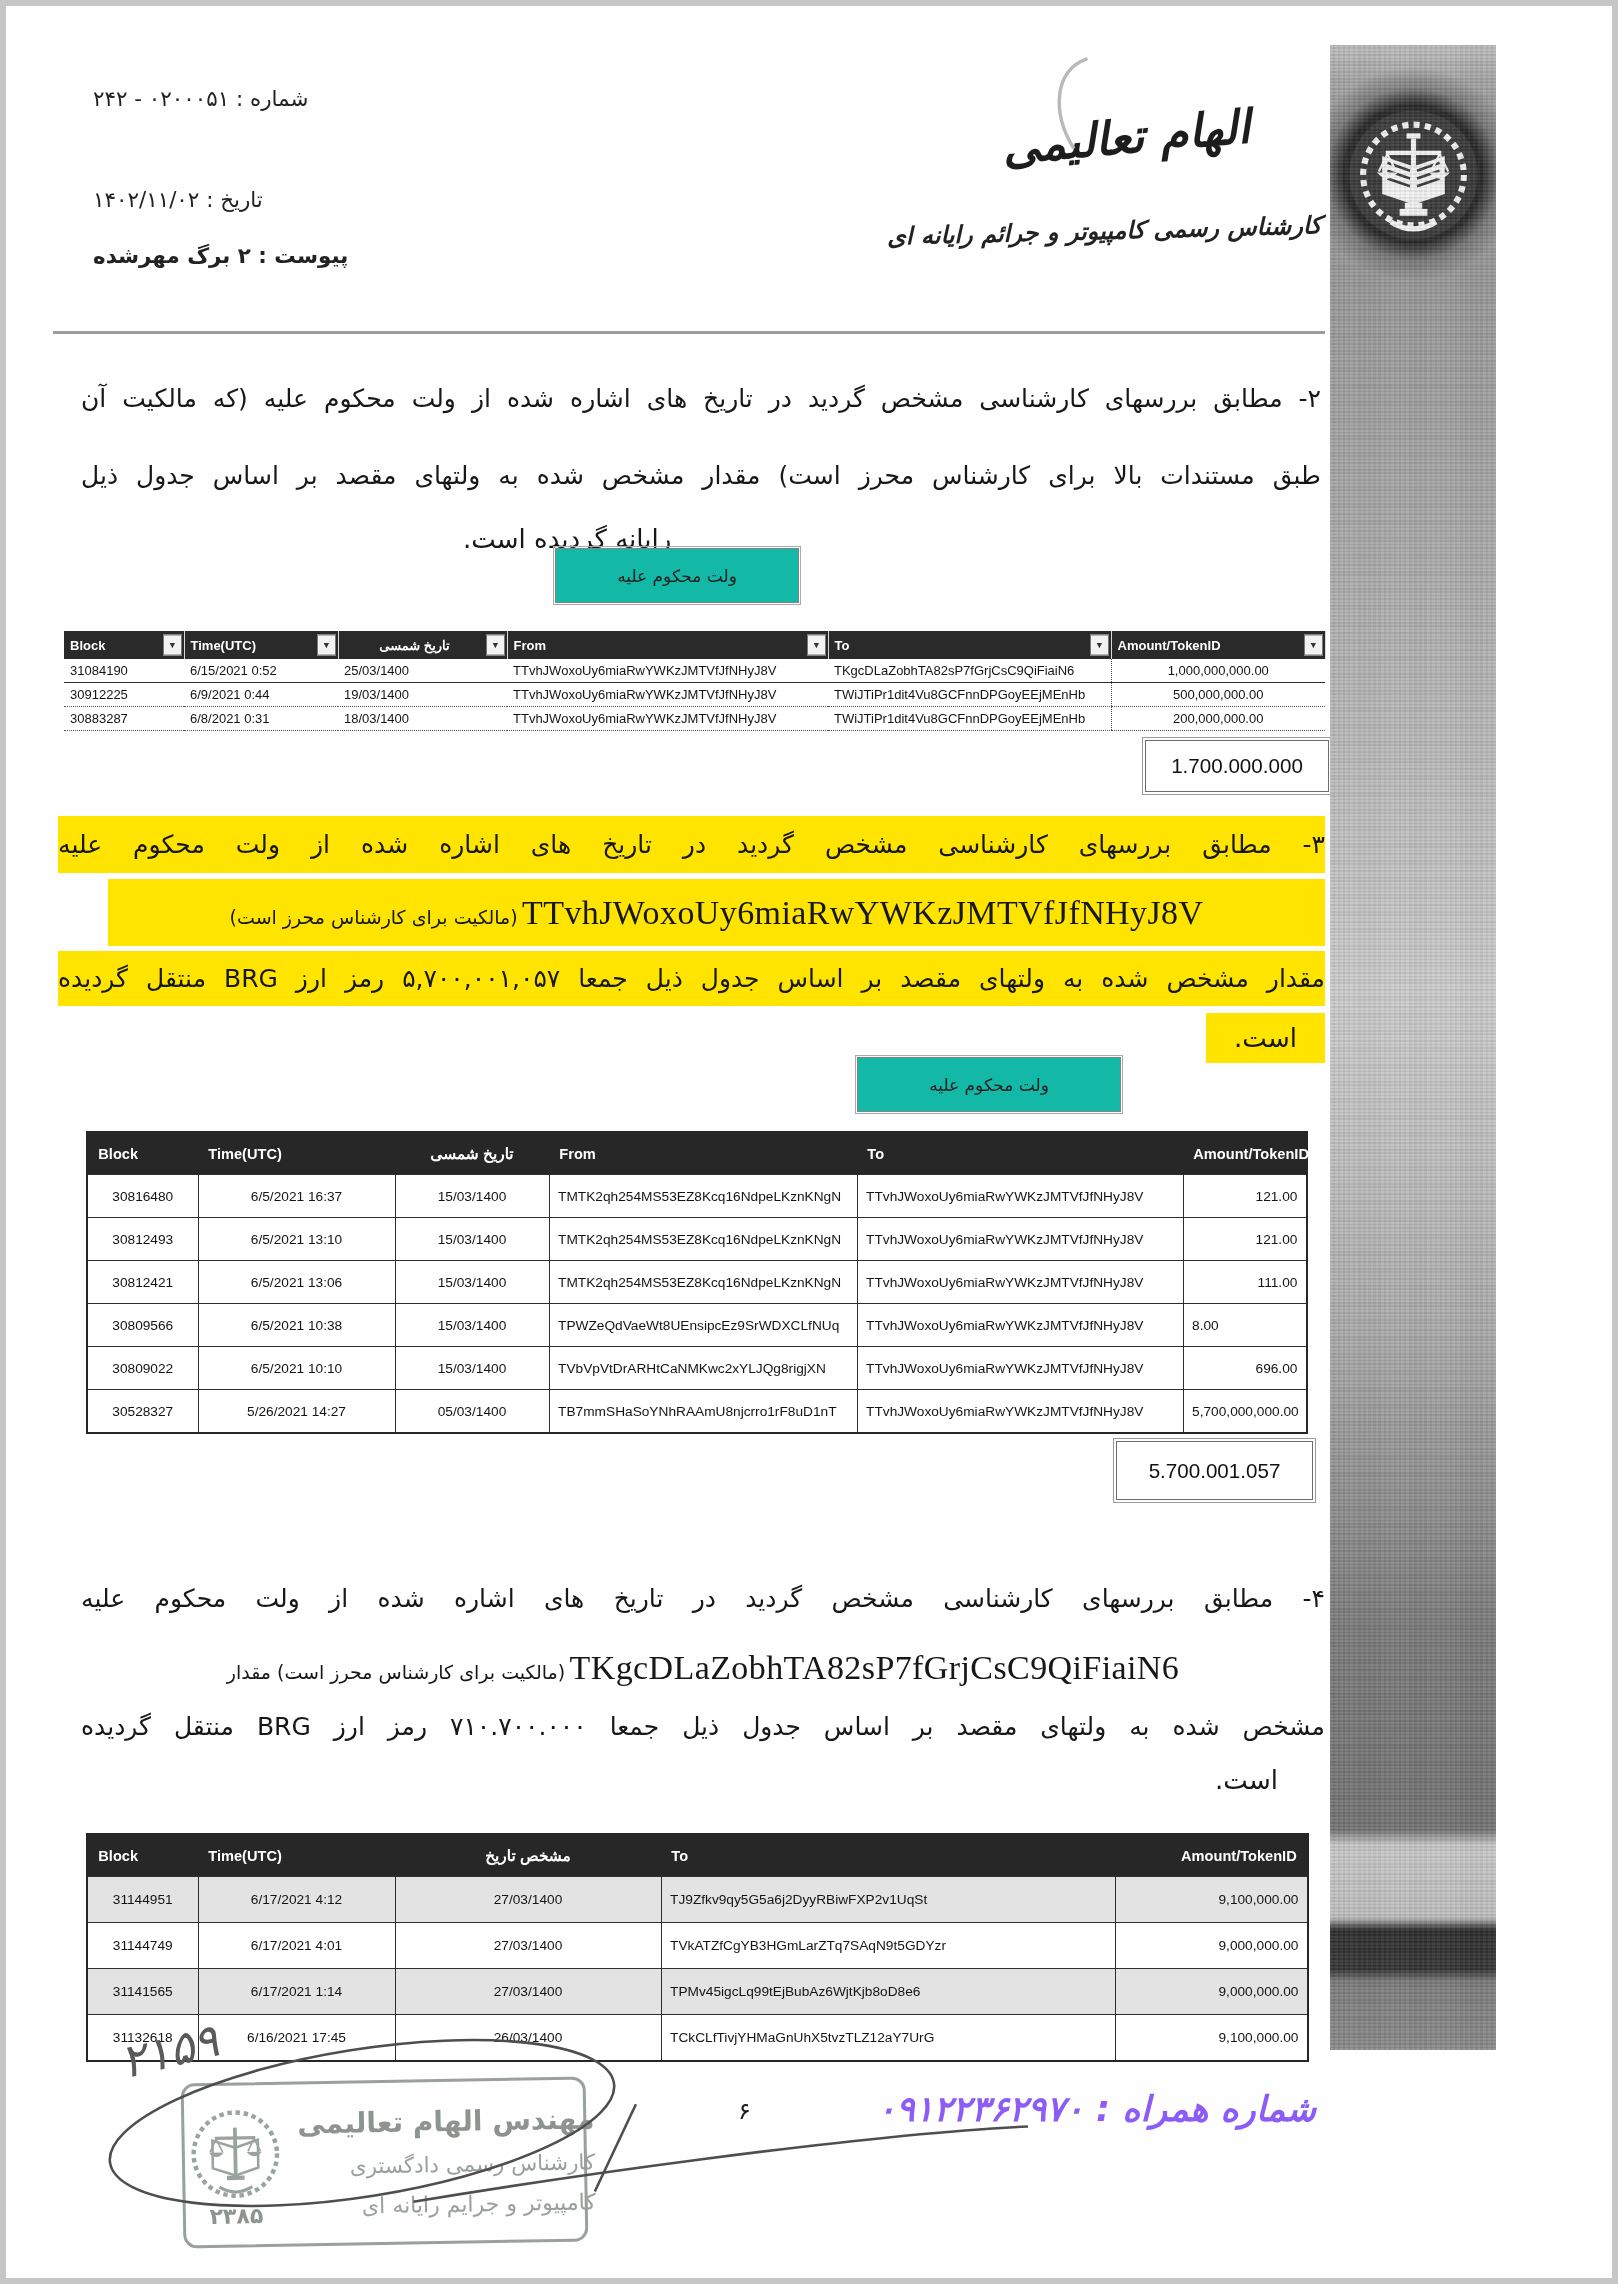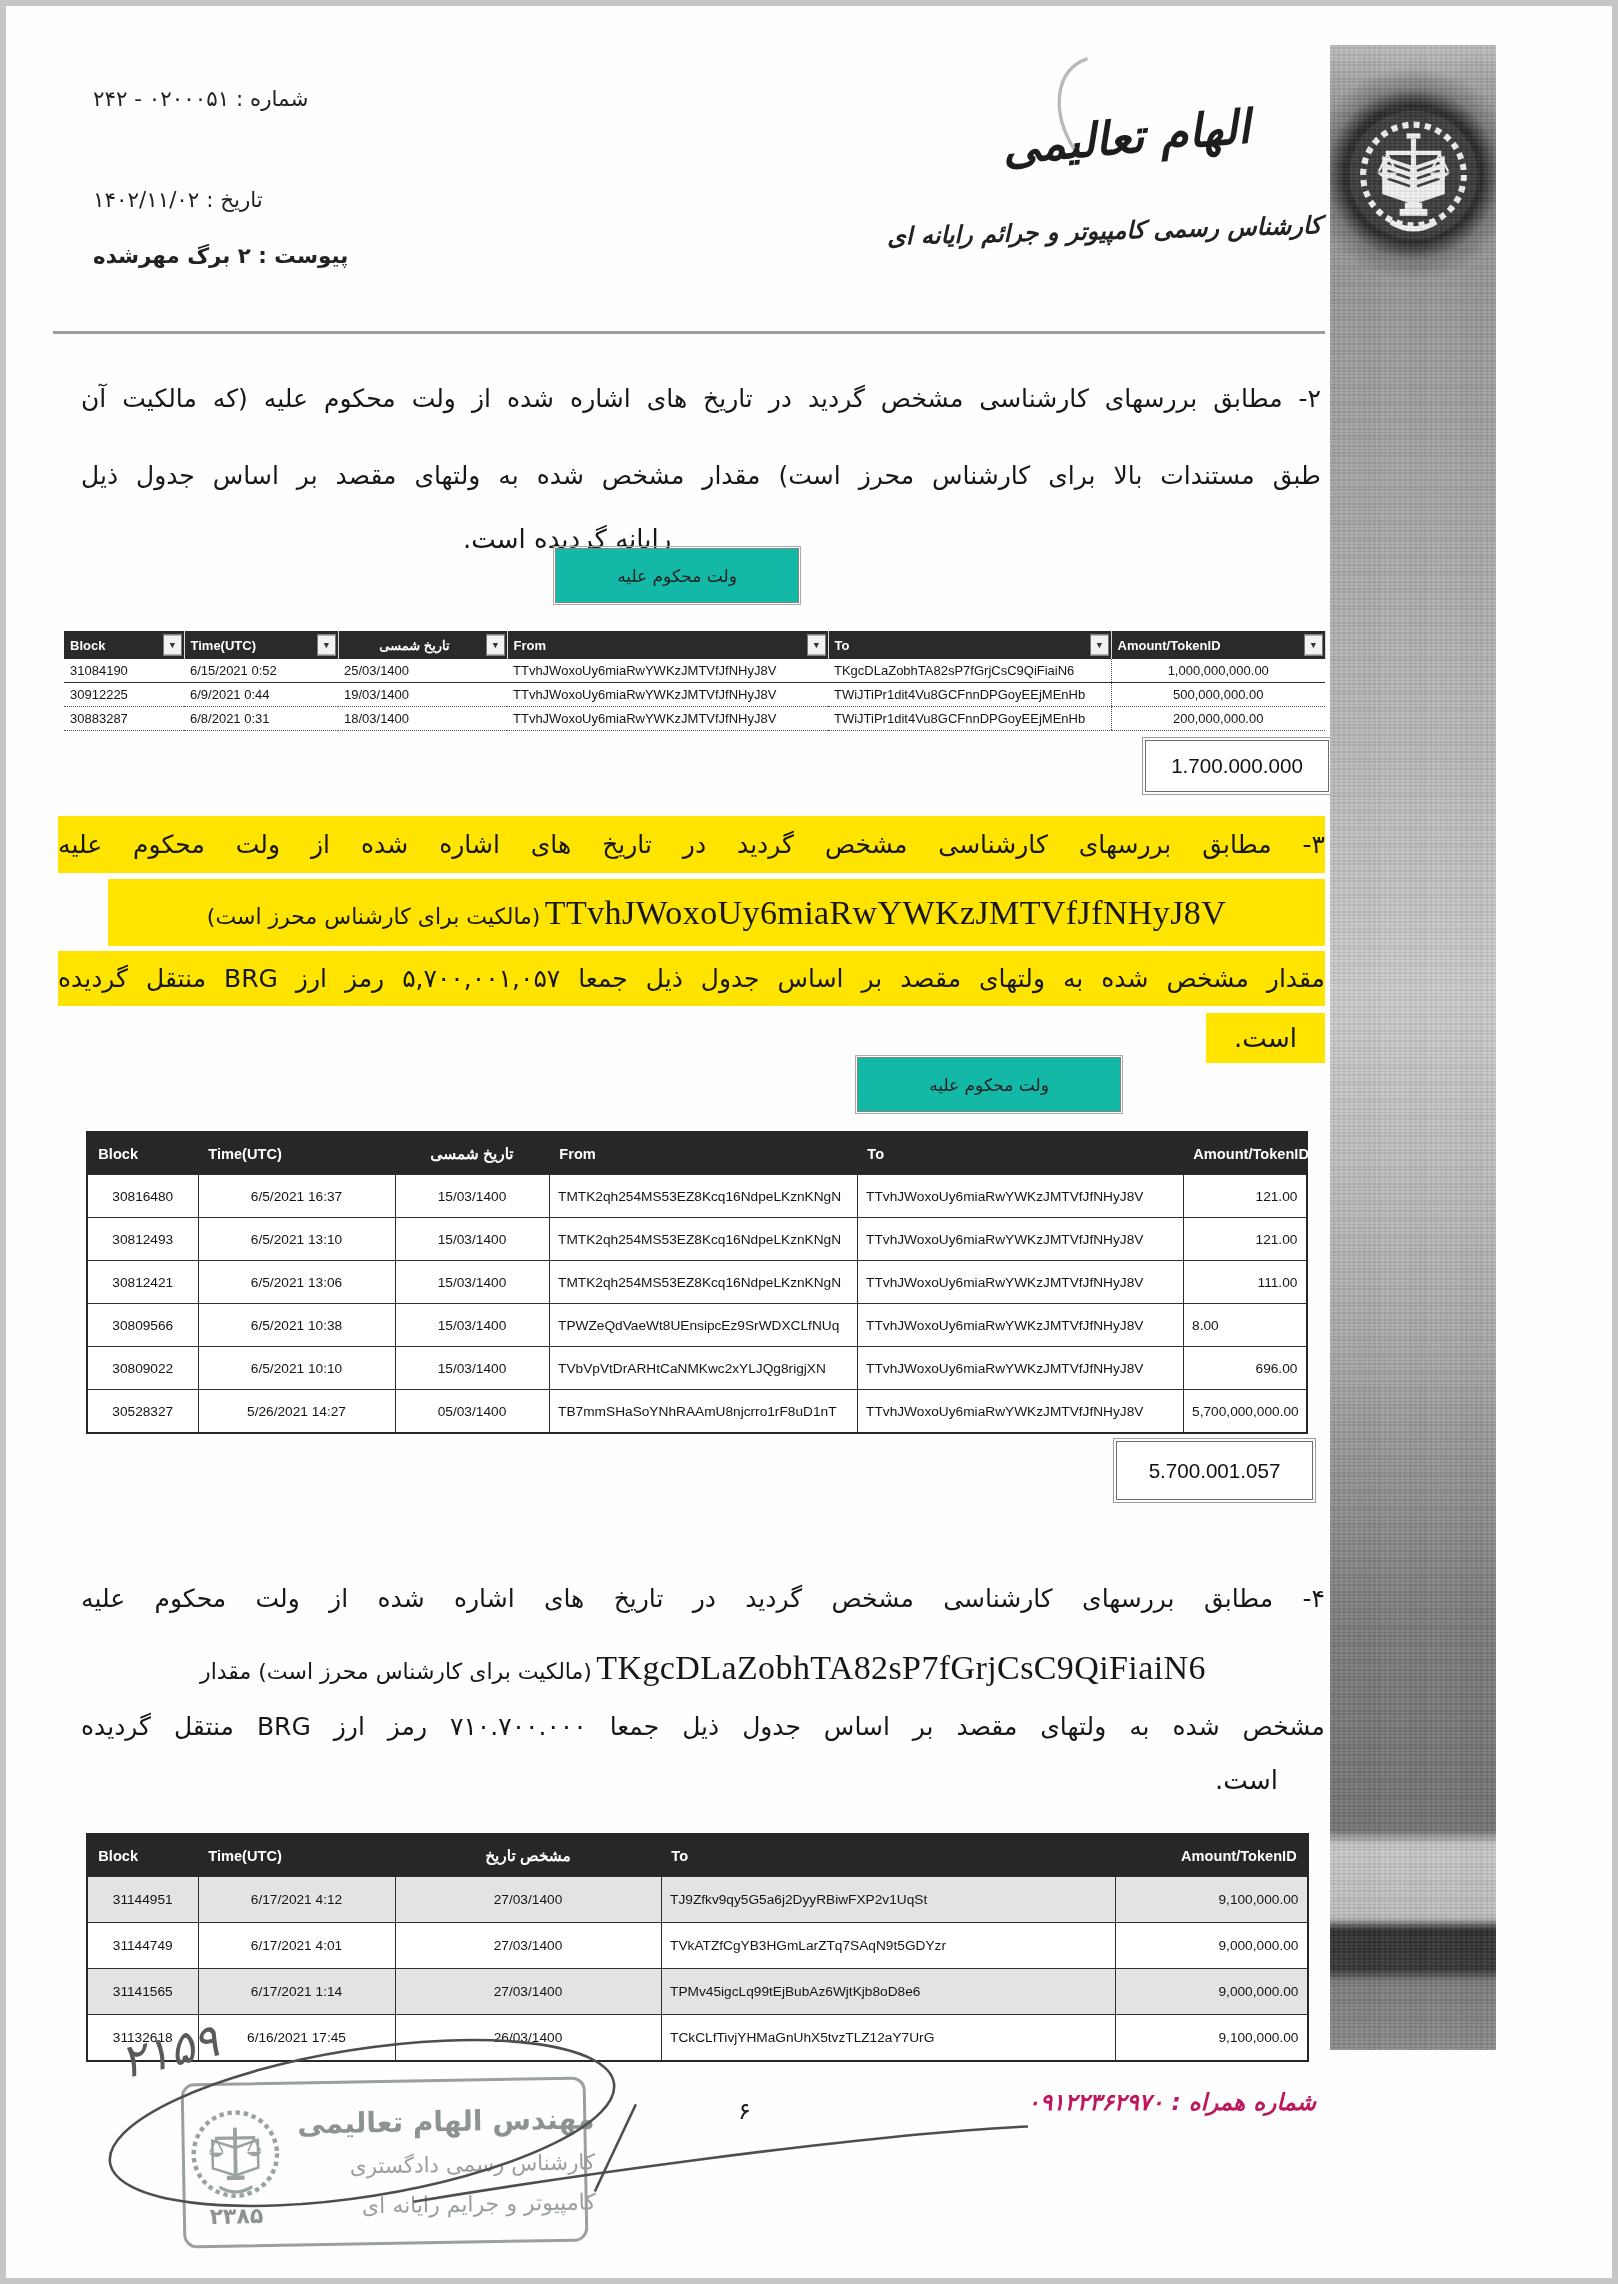--- a/index.html
+++ b/index.html
@@ -32,21 +32,21 @@
                repeating-linear-gradient(90deg,rgba(255,255,255,.04) 0 2.6px,rgba(0,0,0,.04) 2.6px 5.1px);}
   .seal{position:absolute;left:13.7px;top:57px;}
 
   
   .jline{position:absolute;direction:rtl;text-align:justify;text-align-last:justify;
          font-size:25px;color:#171717;}
   .yellow{background:#ffe400;}
   .chip{position:absolute;direction:rtl;text-align:center;font-size:26px;color:#171717;}
   .addr-line{position:absolute;direction:rtl;text-align:center;color:#171717;}
   .addr{font-family:"Liberation Serif",serif;font-size:34px;letter-spacing:0.4px;direction:ltr;unicode-bidi:embed;}
-  .addr-fa{font-size:22px;}
+  .addr-fa{font-size:19px;}
 
   
   .walletbox{position:absolute;border:1.7px solid #848484;outline:0.9px solid #aaa;outline-offset:1.7px;
              display:flex;align-items:center;justify-content:center;font-size:17px;direction:rtl;
              background:#14b8a6;color:#222;}
   .totalbox{position:absolute;border:1.7px solid #6d6d6d;outline:0.9px solid #9a9a9a;outline-offset:2.6px;
             display:flex;align-items:center;justify-content:center;background:#fff;
             font-family:"Liberation Sans",sans-serif;font-size:20.6px;color:#111;}
 
   
@@ -84,22 +84,22 @@
          border-radius:13.7px;transform:rotate(-1deg);display:flex;align-items:center;z-index:2;
          background:rgba(255,255,255,.2);}
   .stamp-left{width:129px;text-align:center;}
   .stamp-num{font-size:22px;font-weight:bold;color:#8d948f;margin-top:-5.1px;}
   .stamp-text{flex:1;direction:rtl;text-align:right;padding-left:12px;padding-right:5.1px;color:#8d948f;}
   .stamp-l1{font-size:28px;font-weight:bold;line-height:45px;white-space:nowrap;}
   .stamp-l2{font-size:21.4px;line-height:41px;white-space:nowrap;color:#99a09b;}
   .stamp-l3{font-size:22px;line-height:39px;white-space:nowrap;color:#99a09b;}
   .sig{position:absolute;left:79px;top:2022px;z-index:4;}
   .pagenum{position:absolute;left:738px;top:2097px;font-size:24px;direction:rtl;}
-  .phone{position:absolute;right:302px;top:2089px;font-size:23px;font-weight:bold;font-style:italic;
-         direction:rtl;white-space:nowrap;color:#be185d;}
+  .phone{position:absolute;right:302px;top:2089px;font-size:35px;font-weight:bold;font-style:italic;
+         direction:rtl;white-space:nowrap;color:#8b5cf6;}
 </style>
 </head>
 <body>
 
 <div class="page">
 
   <div class="hline" style="top:86px">شماره : ۰۲۰۰۰۵۱ - ۲۴۲</div>
   <div class="hline" style="top:187px">تاریخ : ۱۴۰۲/۱۱/۰۲</div>
   <div class="hline b" style="top:243px">پیوست : ۲ برگ مهرشده</div>
 

